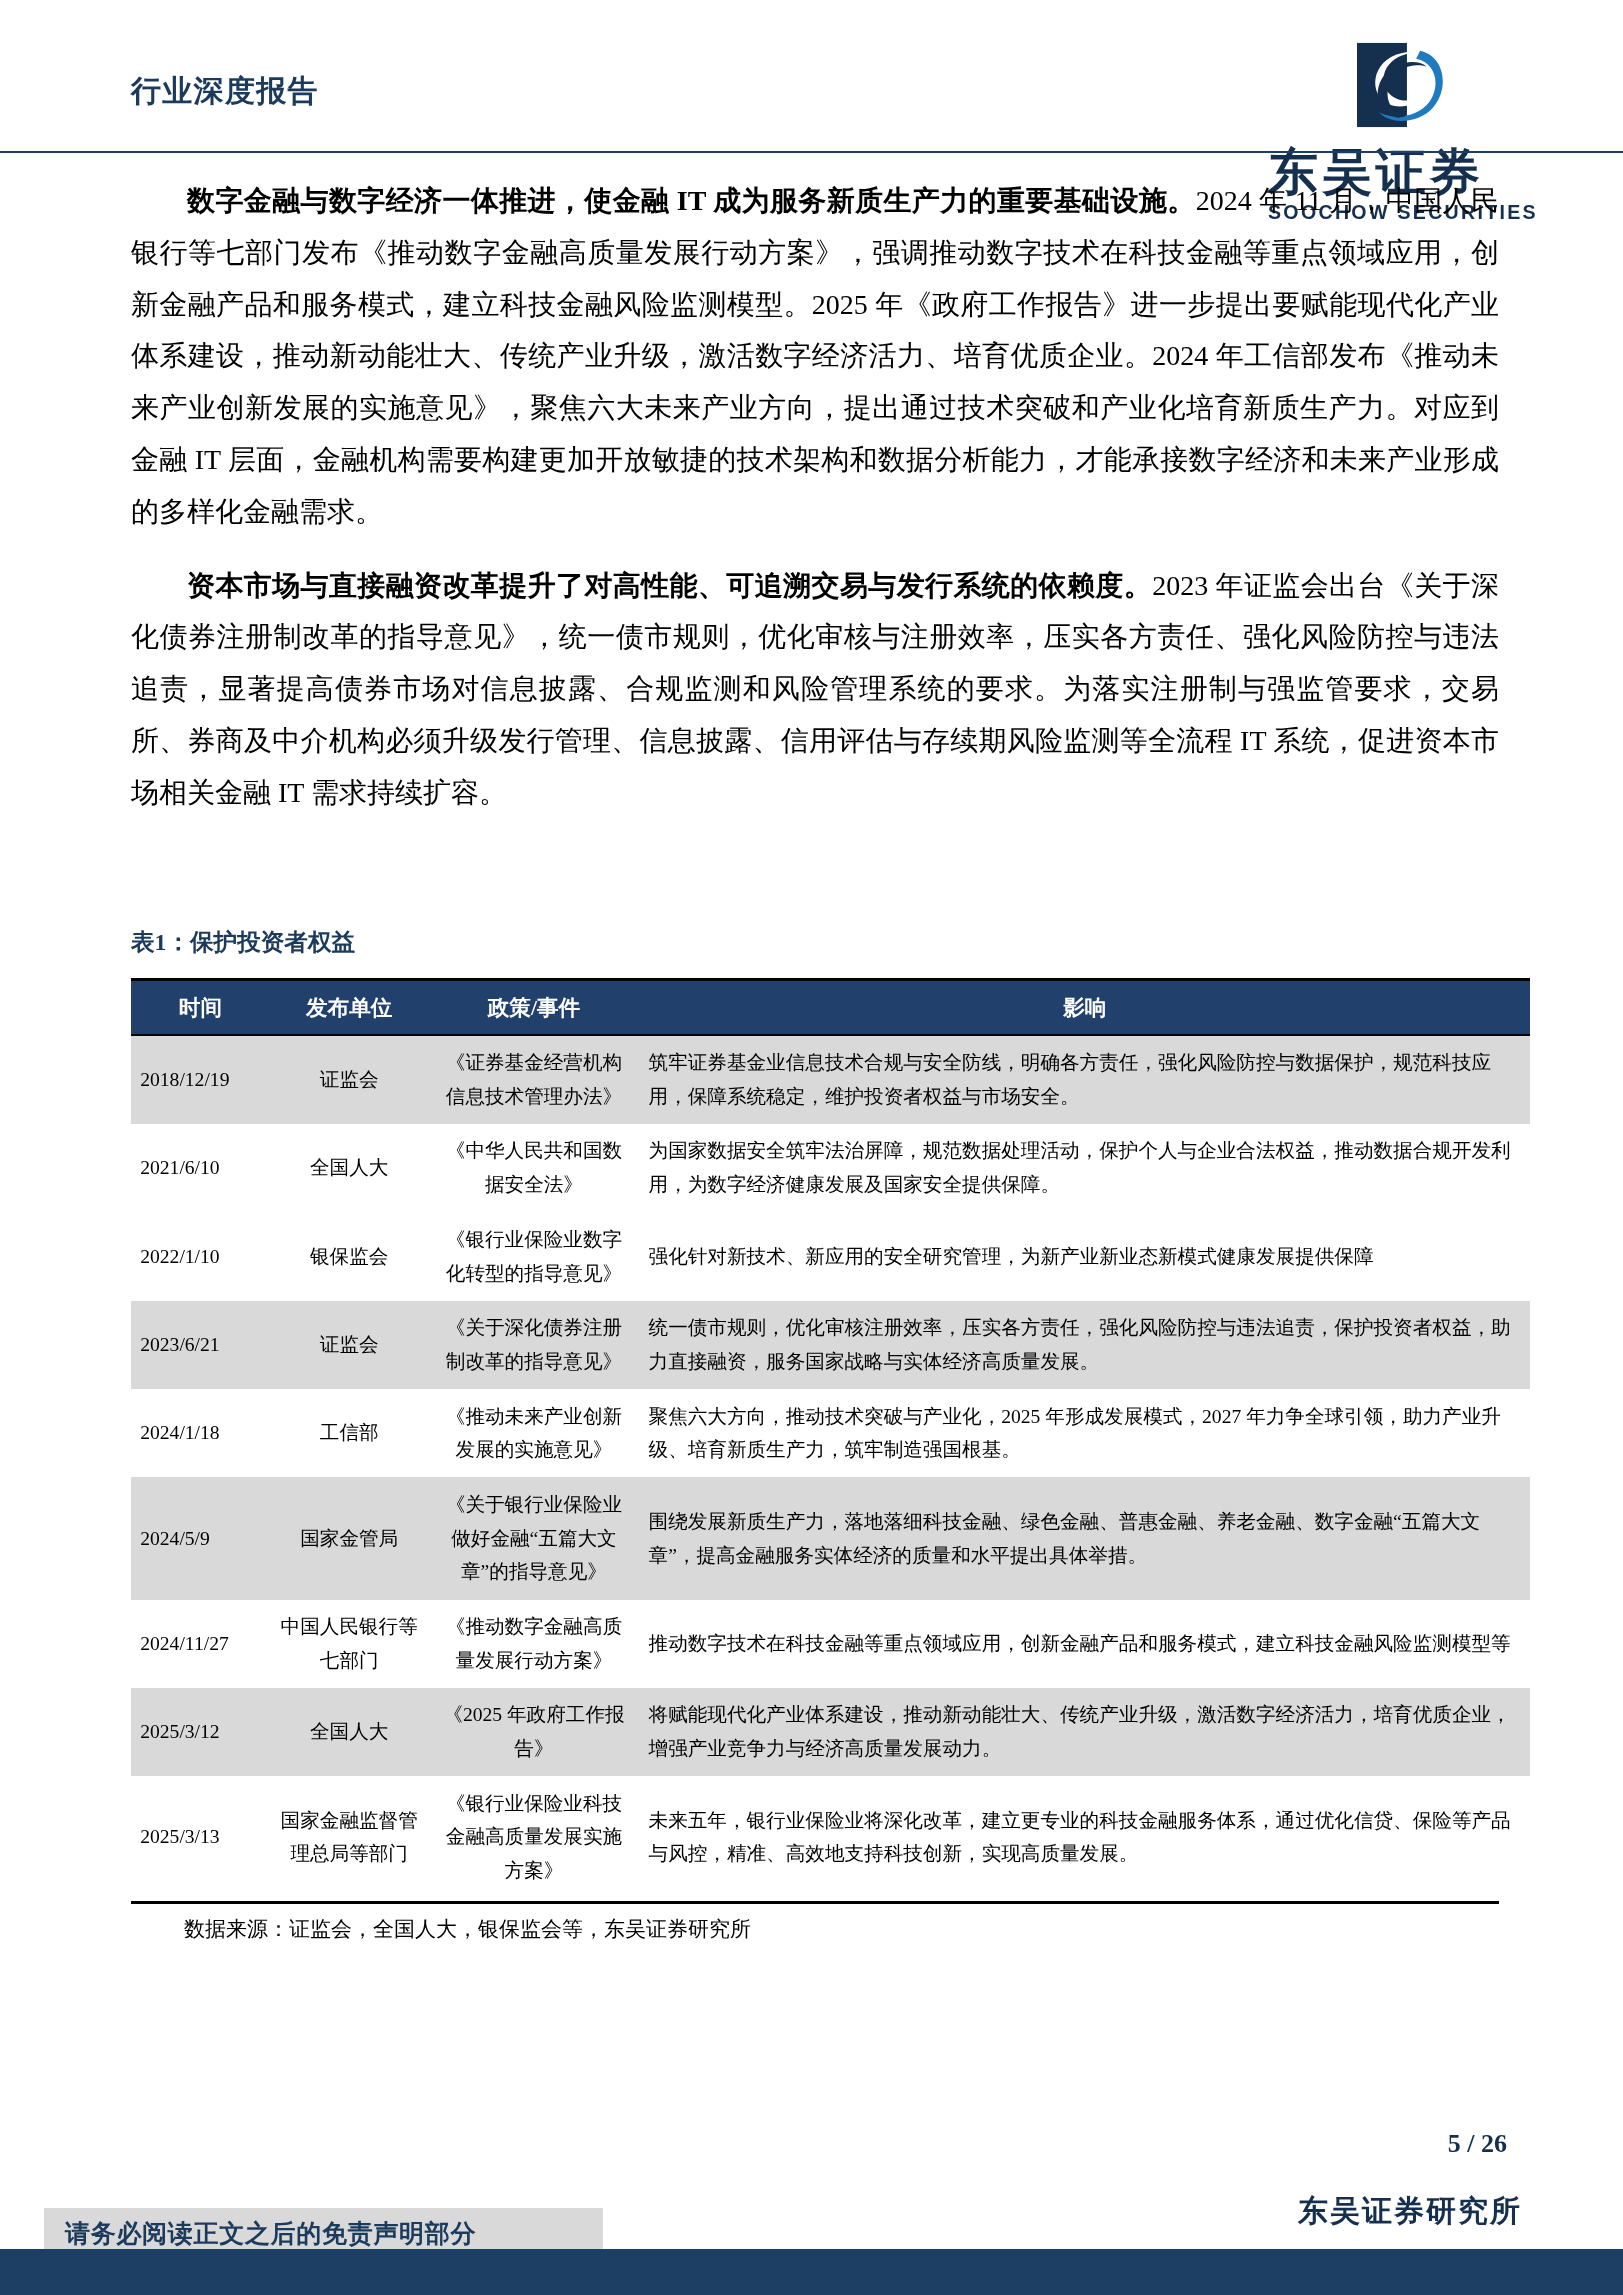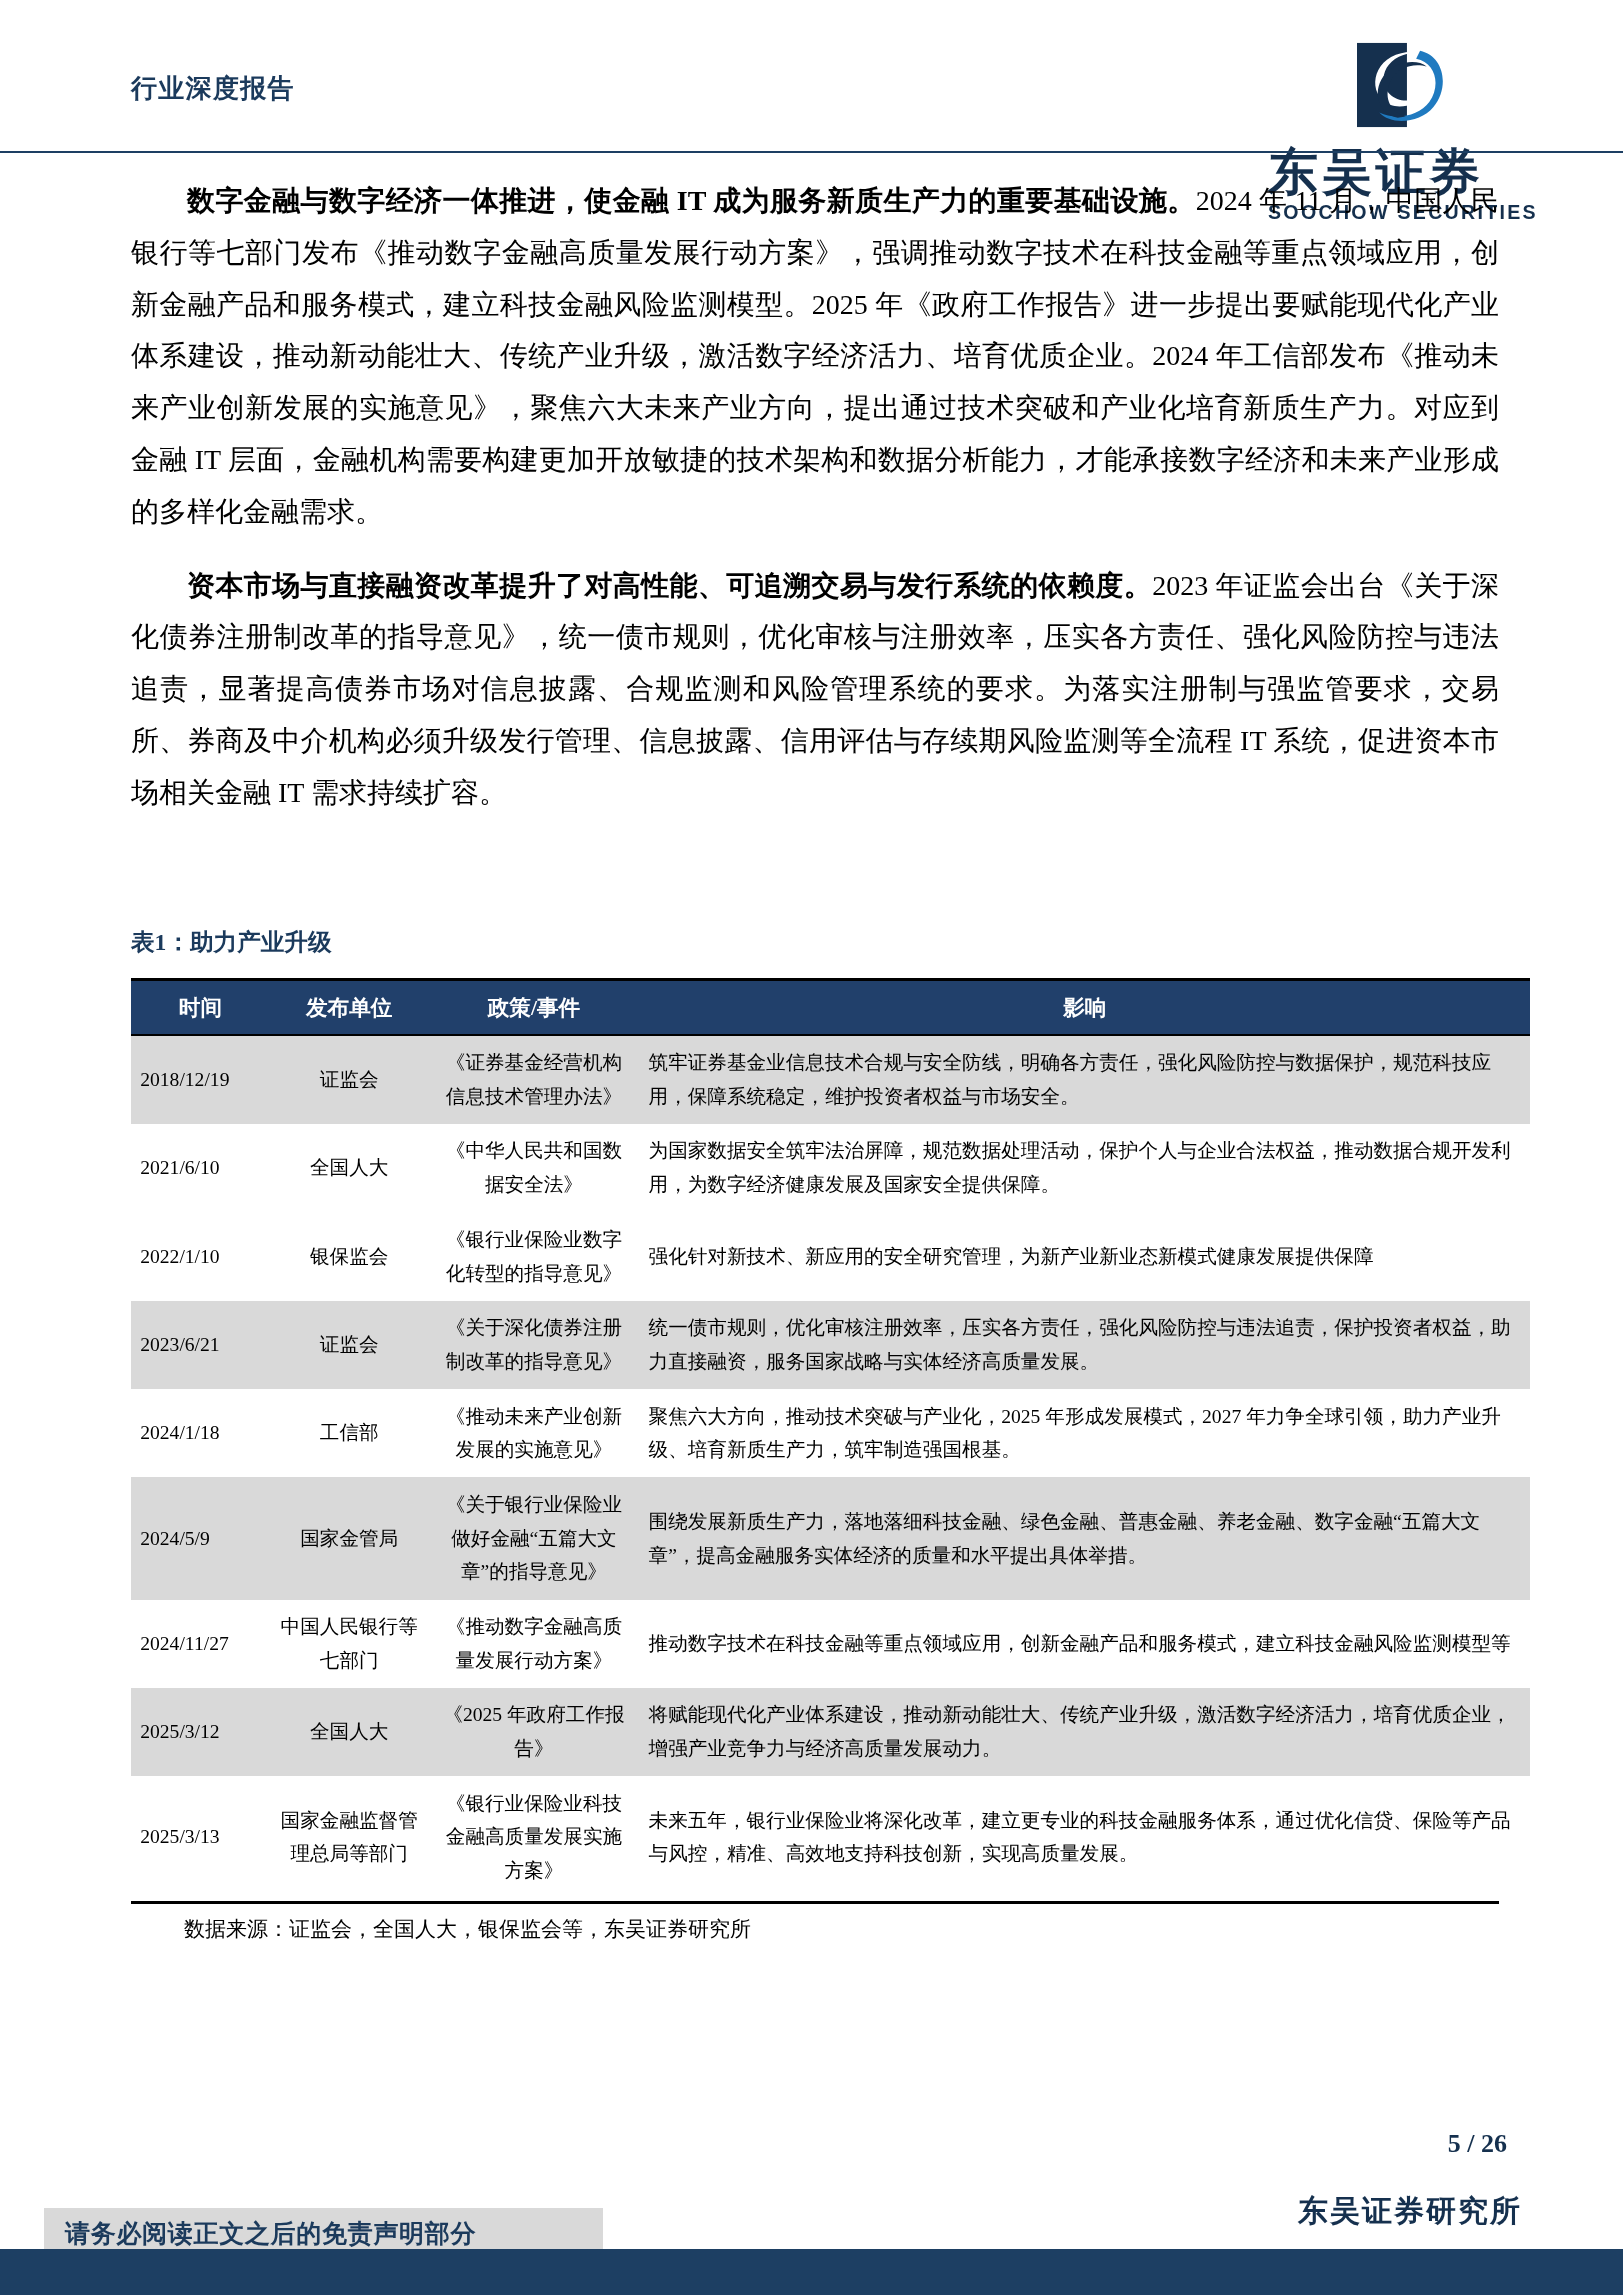--- a/index.html
+++ b/index.html
@@ -24,21 +24,21 @@
     position: absolute;
     top: 0;
     left: 0;
     width: 1623px;
     height: 162px;
   }
   .header-title {
     position: absolute;
     left: 131px;
     top: 71px;
-    font-size: 26px;
+    font-size: 30px;
     font-weight: bold;
     color: #1b3a5c;
     letter-spacing: 1.3px;
     font-family: "Liberation Serif", "DejaVu Serif", serif;
   }
   .header-rule {
     position: absolute;
     left: 0;
     top: 151px;
     width: 1623px;
@@ -249,21 +249,21 @@
     </div>
 
     <div class="header-rule"></div>
   </div>
 
   <div class="content">
     <p class="para"><span class="lead">数字金融与数字经济一体推进，使金融 IT 成为服务新质生产力的重要基础设施。</span><span>2024 年 11 月，中国人民银行等七部门发布《推动数字金融高质量发展行动方案》，强调推动数字技术在科技金融等重点领域应用，创新金融产品和服务模式，建立科技金融风险监测模型。2025 年《政府工作报告》进一步提出要赋能现代化产业体系建设，推动新动能壮大、传统产业升级，激活数字经济活力、培育优质企业。2024 年工信部发布《推动未来产业创新发展的实施意见》，聚焦六大未来产业方向，提出通过技术突破和产业化培育新质生产力。对应到金融 IT 层面，金融机构需要构建更加开放敏捷的技术架构和数据分析能力，才能承接数字经济和未来产业形成的多样化金融需求。</span></p>
     <p class="para second"><span class="lead">资本市场与直接融资改革提升了对高性能、可追溯交易与发行系统的依赖度。</span><span>2023 年证监会出台《关于深化债券注册制改革的指导意见》，统一债市规则，优化审核与注册效率，压实各方责任、强化风险防控与违法追责，显著提高债券市场对信息披露、合规监测和风险管理系统的要求。为落实注册制与强监管要求，交易所、券商及中介机构必须升级发行管理、信息披露、信用评估与存续期风险监测等全流程 IT 系统，促进资本市场相关金融 IT 需求持续扩容。</span></p>
   </div>
 
-  <div class="table-caption">表1：助力产业升级</div>
+  <div class="table-caption">表1：保护投资者权益</div>
 
   <table class="policy-table">
     <thead>
       <tr>
         <th class="col-time">时间</th>
         <th class="col-unit">发布单位</th>
         <th class="col-policy">政策/事件</th>
         <th class="col-impact" style="text-align:center">影响</th>
       </tr>
     </thead>

